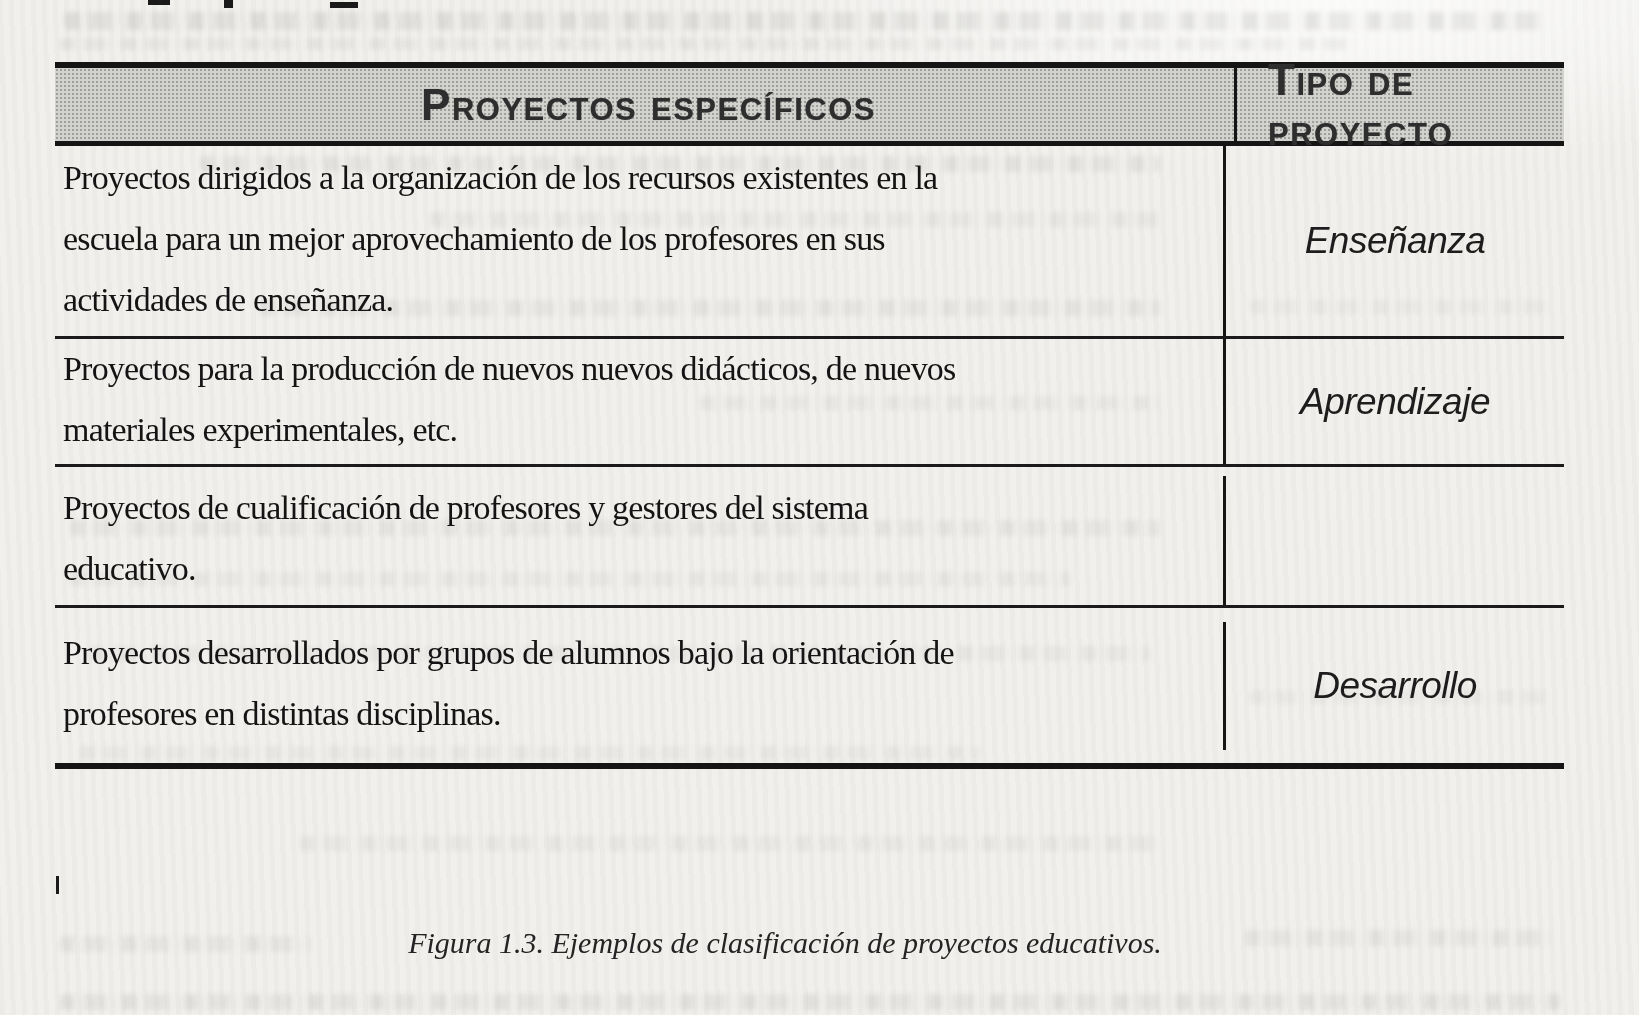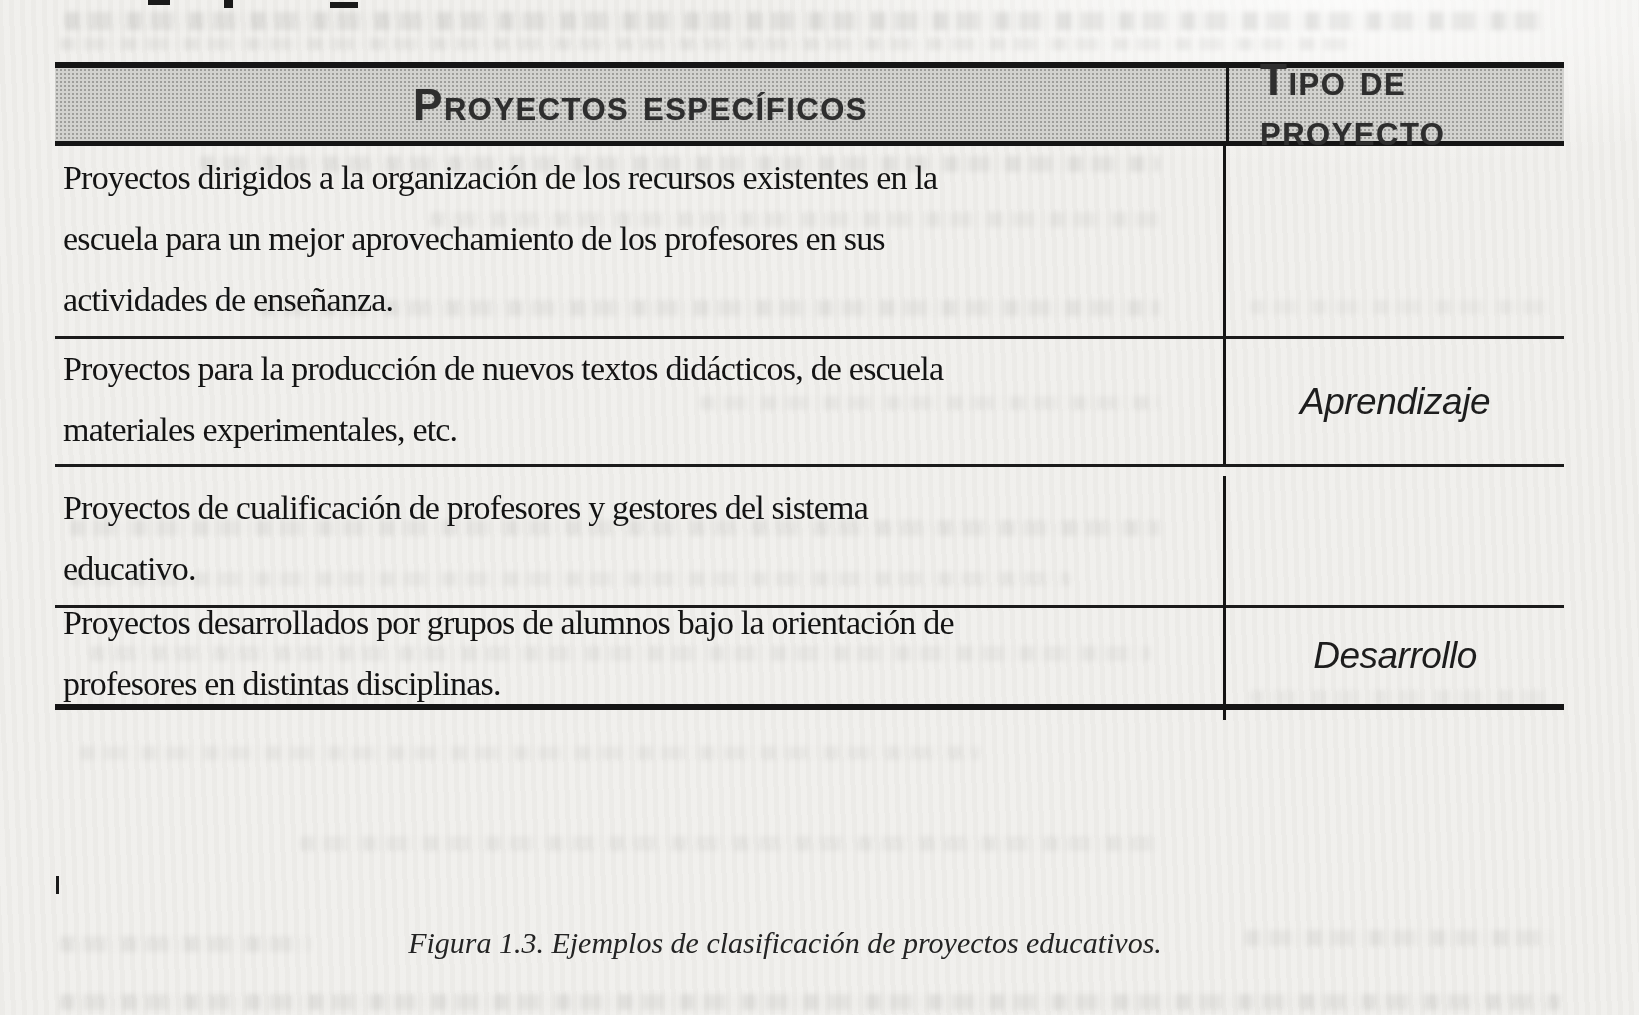--- a/index.html
+++ b/index.html
@@ -21,20 +21,21 @@
     border-top:6px solid #151515;
     border-bottom:6px solid #151515;
     background:transparent;
   }
   .thead {
     display:flex; height:73px;
     border-bottom:5px solid #151515;
     background-color:#d2d2cf;
     background-image: radial-gradient(circle, #9e9e9b 0.9px, rgba(0,0,0,0) 1.15px);
     background-size:4px 4px;
+    padding-left:8px;
   }
   .th {
     display:flex; align-items:center; justify-content:center;
     font-variant: small-caps;
     font-weight:bold;
     font-size:44px;
     letter-spacing:1.5px;
     color:#2e2e2e;
     text-shadow:0 0 1px rgba(60,60,60,0.45);
   }
@@ -109,35 +110,36 @@
   <div class="figure-table">
     <div class="thead">
       <div class="th th1">Proyectos específicos</div>
       <div class="th th2">Tipo de proyecto</div>
     </div>
 
     <div class="trow" style="height:190px;">
       <div class="td-desc">Proyectos dirigidos a la organización de los recursos existentes en la
 escuela para un mejor aprovechamiento de los profesores en sus
 actividades de enseñanza.</div>
+      <div class="td-type">Enseñanza</div>
     </div>
 
     <div class="trow" style="height:125px;">
-      <div class="td-desc">Proyectos para la producción de nuevos textos didácticos, de escuela
+      <div class="td-desc">Proyectos para la producción de nuevos nuevos didácticos, de nuevos
 materiales experimentales, etc.</div>
       <div class="td-type">Aprendizaje</div>
     </div>
 
     <div class="trow" style="height:129px;margin-top:9px;">
       <div class="td-desc">Proyectos de cualificación de profesores y gestores del sistema
 educativo.</div>
     </div>
 
 
-    <div class="trow last" style="height:96px;align-items:center;">
+    <div class="trow last" style="height:155px;align-items:center;">
       <div class="td-desc">Proyectos desarrollados por grupos de alumnos bajo la orientación de
 profesores en distintas disciplinas.</div>
       <div class="td-type">Desarrollo</div>
     </div>
   </div>
 
   <div class="caption">Figura 1.3. Ejemplos de clasificación de proyectos educativos.</div>
 
 </div>
 

